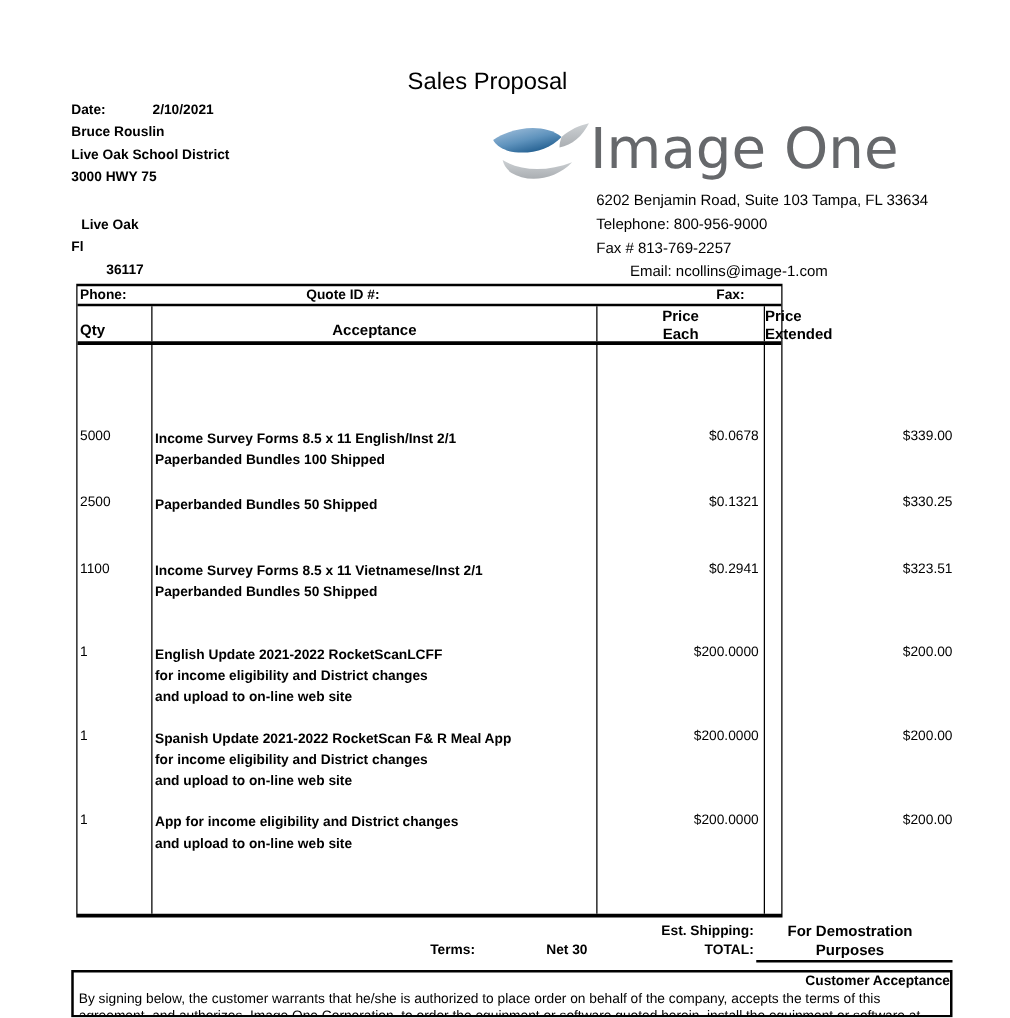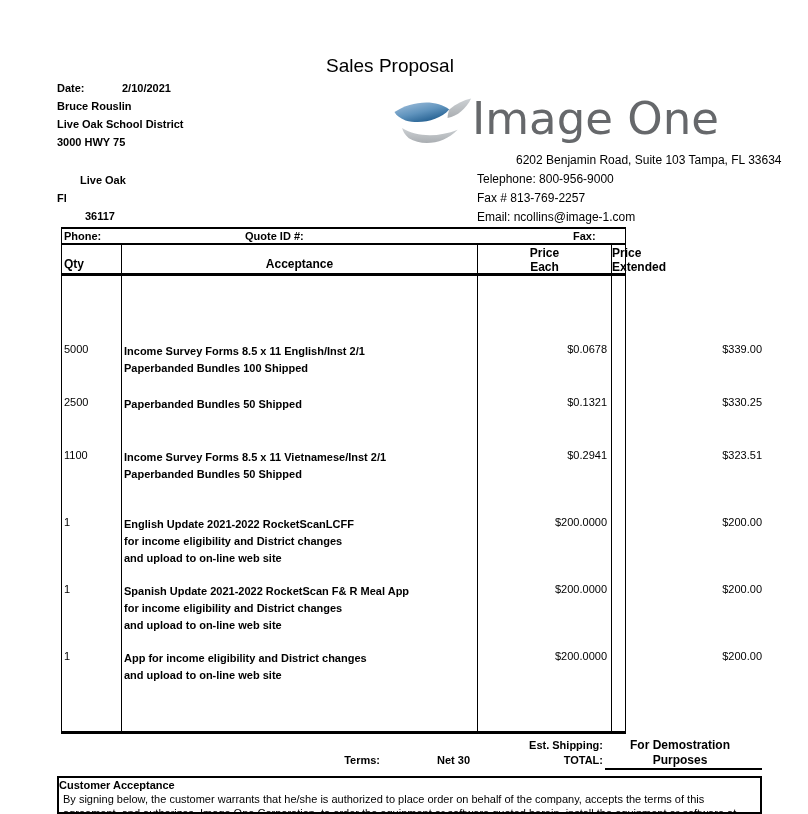--- a/index.html
+++ b/index.html
@@ -42,37 +42,37 @@
   
   .tot { position:absolute; font-size:11px; font-weight:bold; white-space:nowrap; }
   .tot-r { text-align:right; }
   .demo { position:absolute; font-size:12px; font-weight:bold; text-align:center; white-space:nowrap; }
   .total-line { position:absolute; left:605px; top:768px; width:157px; height:2px; background:#000; }
   
   .accept-box {
     position:absolute; left:57px; top:776px; width:705px; height:38px;
     border:2px solid #000; overflow:hidden;
   }
-  .accept-title { position:absolute; top:1px; left:0; width:100%; text-align:left; font-size:11px; font-weight:bold; }
+  .accept-title { position:absolute; top:1px; left:0; width:100%; text-align:right; font-size:11px; font-weight:bold; }
   .accept-line { position:absolute; left:4px; font-size:11px; white-space:nowrap; }
 </style>
 </head>
 <body>
 
 <div id="page">
 
   <div class="title">Sales Proposal</div>
 
   <div>
     <div class="abs cust" style="left:57px;top:82px;">Date:</div>
     <div class="abs cust" style="left:122px;top:82px;">2/10/2021</div>
     <div class="abs cust" style="left:57px;top:100px;">Bruce Rouslin</div>
     <div class="abs cust" style="left:57px;top:118px;">Live Oak School District</div>
     <div class="abs cust" style="left:57px;top:136px;">3000 HWY 75</div>
-    <div class="abs cust" style="left:56px;top:174px;padding-left:24px;">Live Oak</div>
+    <div class="abs cust" style="left:41px;top:174px;padding-left:24px;">Live Oak</div>
     <div class="abs cust" style="left:57px;top:192px;">Fl</div>
     <div class="abs cust" style="left:85px;top:210px;">36117</div>
   </div>
 
   <div>
     <svg class="abs" style="left:392px;top:94px;" width="80" height="58" viewBox="0 0 95 58">
       <defs>
         <linearGradient id="gb" x1="0" y1="0" x2="0.7" y2="1">
           <stop offset="0" stop-color="#a7c3de"></stop>
           <stop offset="0.55" stop-color="#5f93bd"></stop>
@@ -81,24 +81,24 @@
         <linearGradient id="gg" x1="0" y1="0" x2="0" y2="1">
           <stop offset="0" stop-color="#cdd1d4"></stop>
           <stop offset="1" stop-color="#aaaeb2"></stop>
         </linearGradient>
       </defs>
       <path d="M3,16 C22,3 52,0 68,13 C56,26 34,31 16,26 C9,23 5,20 3,16 Z" fill="url(#gb)"></path>
       <path d="M68,13 C76,6 85,2 94,0 C88,12 78,21 66,23 C66,19 67,16 68,13 Z" fill="url(#gg)"></path>
       <path d="M12,35 C30,46 55,46 78,37 C62,54 36,57 20,47 C15,43 13,39 12,35 Z" fill="url(#gg)"></path>
     </svg>
     <div class="brand-name">Image One</div>
-    <div class="co-line" style="top:153px;margin-left:39px;">6202 Benjamin Road, Suite 103 Tampa, FL 33634</div>
+    <div class="co-line" style="top:153px;">6202 Benjamin Road, Suite 103 Tampa, FL 33634</div>
     <div class="co-line" style="top:172px;">Telephone: 800-956-9000</div>
     <div class="co-line" style="top:191px;">Fax # 813-769-2257</div>
-    <div class="co-line" style="top:210px;">Email: ncollins@image-1.com</div>
+    <div class="co-line" style="top:210px;margin-left:27px;">Email: ncollins@image-1.com</div>
   </div>
 
   <div class="quote-table">
     <div class="meta-row">
       <span class="abs" style="left:2px;top:1px;">Phone:</span>
       <span class="abs" style="left:183px;top:1px;">Quote ID #:</span>
       <span class="abs" style="left:511px;top:1px;">Fax:</span>
     </div>
     <div class="header-row">
       <div class="vline v1"></div>

